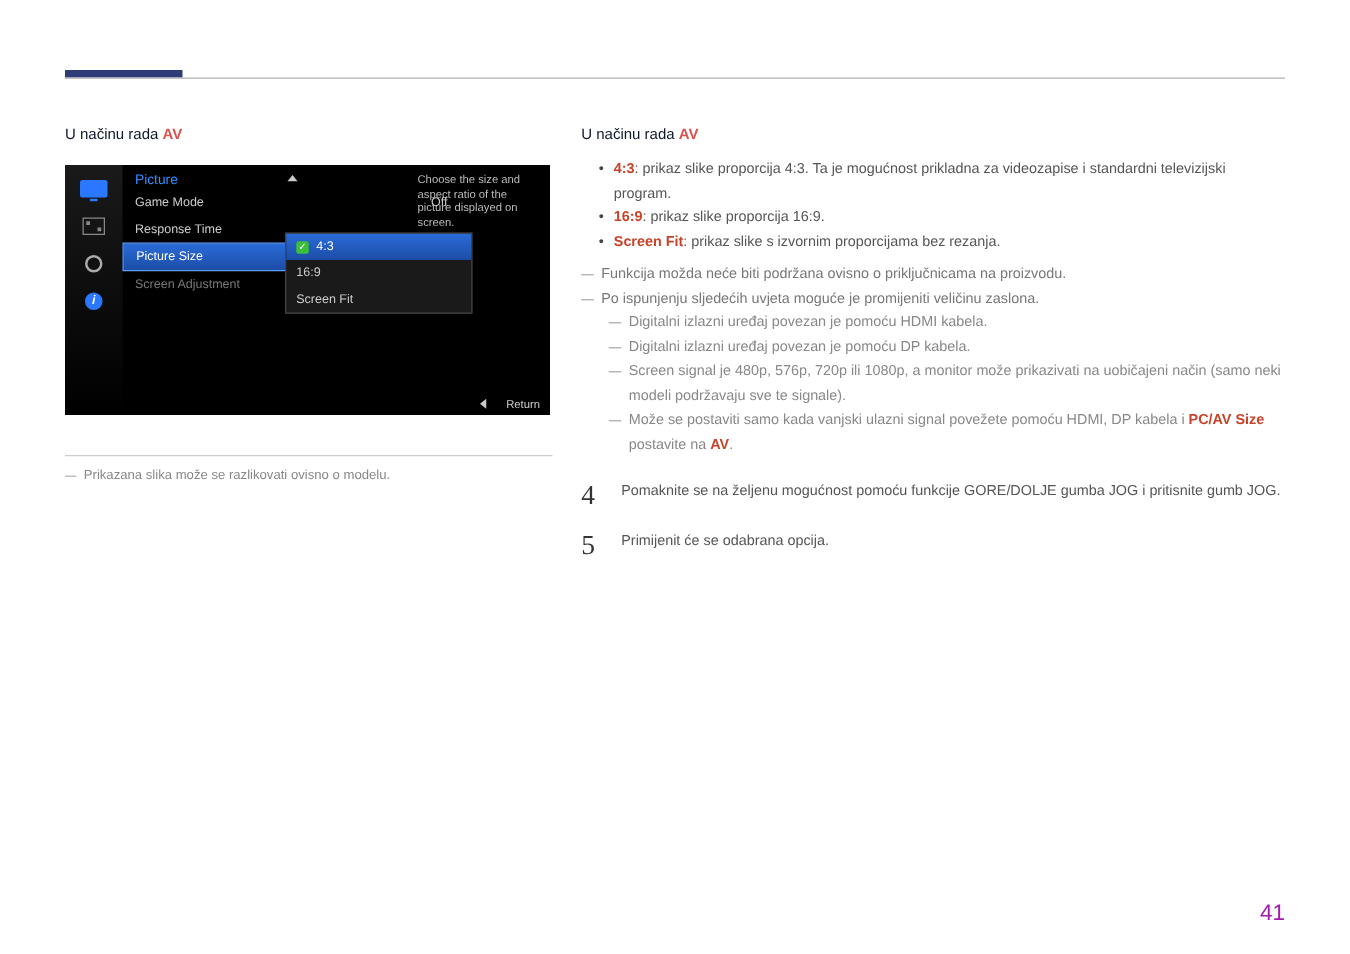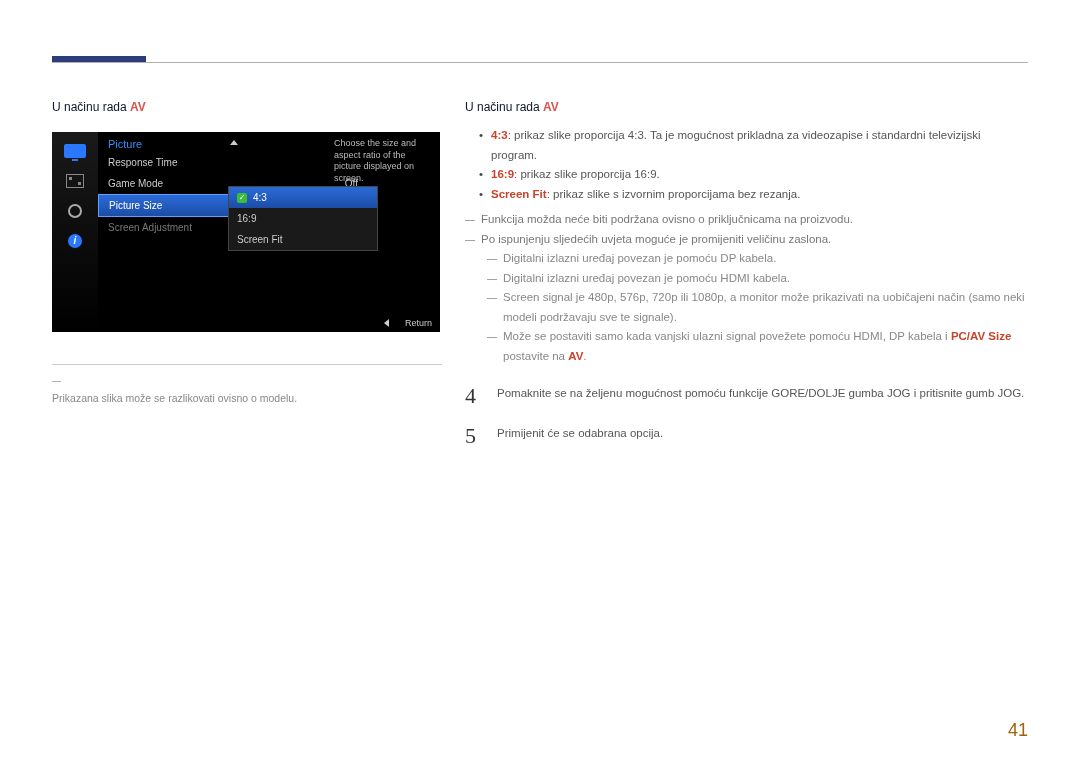--- a/index.html
+++ b/index.html
@@ -149,21 +149,21 @@
     display:flex;
     align-items:center;
     gap:16px;
   }
   .tri-left{width:0;height:0;border-top:4px solid transparent;border-bottom:4px solid transparent;border-right:5px solid #ccc;}
   .left-notes {
     margin-top: 32px;
     border-top: 1px solid #ccc;
     padding-top: 8px;
   }
-  .note-line { color:#888; font-size:10.5px; line-height:1.5; display:flex; gap:2px;flex-direction:column;}
+  .note-line { color:#888; font-size:10.5px; line-height:1.5; display:flex; gap:2px;}
   .note-dash::before { content:"―"; margin-right:4px; color:#888; font-size:9px;}
   
   .right-col .section-head { margin-bottom:12px; }
   .bullet-list { margin-left: 14px; }
   .bullet-row {
     display:flex;
     gap:8px;
     line-height:1.7;
     font-size:11.5px;
     color:#555;
@@ -201,21 +201,21 @@
     font-weight:400;
     font-family: Georgia, serif;
     line-height:1;
     min-width:14px;
   }
   .page-num {
     position:absolute;
     bottom:22px;
     right:52px;
     font-size:18px;
-    color:#a16207;
+    color:#a21caf;
   }
 </style>
 </head>
 <body>
 
 <div class="header-bar"></div>
 <div class="header-line"></div>
 
 <div class="left-col">
   <div class="section-head">
@@ -235,25 +235,25 @@
         </div>
       <div class="side-icon">
           <div class="icon-info">i</div>
         </div>
     </div>
     <div class="osd-main">
       <div class="osd-title">Picture</div>
       <div class="osd-arrow-up"></div>
       <div class="osd-rows">
         <div class="osd-row">
-          <span>Response Time</span>
-        </div>
-        <div class="osd-row">
           <span>Game Mode</span>
           <span>Off</span>
+        </div>
+        <div class="osd-row">
+          <span>Response Time</span>
         </div>
         <div class="osd-row highlight">
           <span>Picture Size</span>
         </div>
         <div class="osd-row disabled">
           <span>Screen Adjustment</span>
         </div>
       </div>
       <div class="osd-hint">Choose the size and aspect ratio of the picture displayed on screen.</div>
       <div class="osd-submenu">
@@ -308,25 +308,25 @@
       <span class="long-dash"></span>
       <span>Funkcija možda neće biti podržana ovisno o priključnicama na proizvodu.</span>
     </div>
     <div class="long-dash-item">
       <span class="long-dash"></span>
       <span>Po ispunjenju sljedećih uvjeta moguće je promijeniti veličinu zaslona.</span>
     </div>
     <div class="sub-dash-list">
       <div class="sub-dash-item">
         <span class="long-dash"></span>
-        <span>Digitalni izlazni uređaj povezan je pomoću DP kabela.</span>
+        <span>Digitalni izlazni uređaj povezan je pomoću HDMI kabela.</span>
       </div>
       <div class="sub-dash-item">
         <span class="long-dash"></span>
-        <span>Digitalni izlazni uređaj povezan je pomoću HDMI kabela.</span>
+        <span>Digitalni izlazni uređaj povezan je pomoću DP kabela.</span>
       </div>
       <div class="sub-dash-item">
         <span class="long-dash"></span>
         <span>Screen signal je 480p, 576p, 720p ili 1080p, a monitor može prikazivati na uobičajeni način (samo neki modeli podržavaju sve te signale).</span>
       </div>
       <div class="sub-dash-item">
         <span class="long-dash"></span>
         <span><span>Može se postaviti samo kada vanjski ulazni signal povežete pomoću HDMI, DP kabela i </span><span class="bold-red">PC/AV Size</span><span> postavite na </span><span class="bold-red">AV</span><span>.</span></span>
       </div>
     </div>

